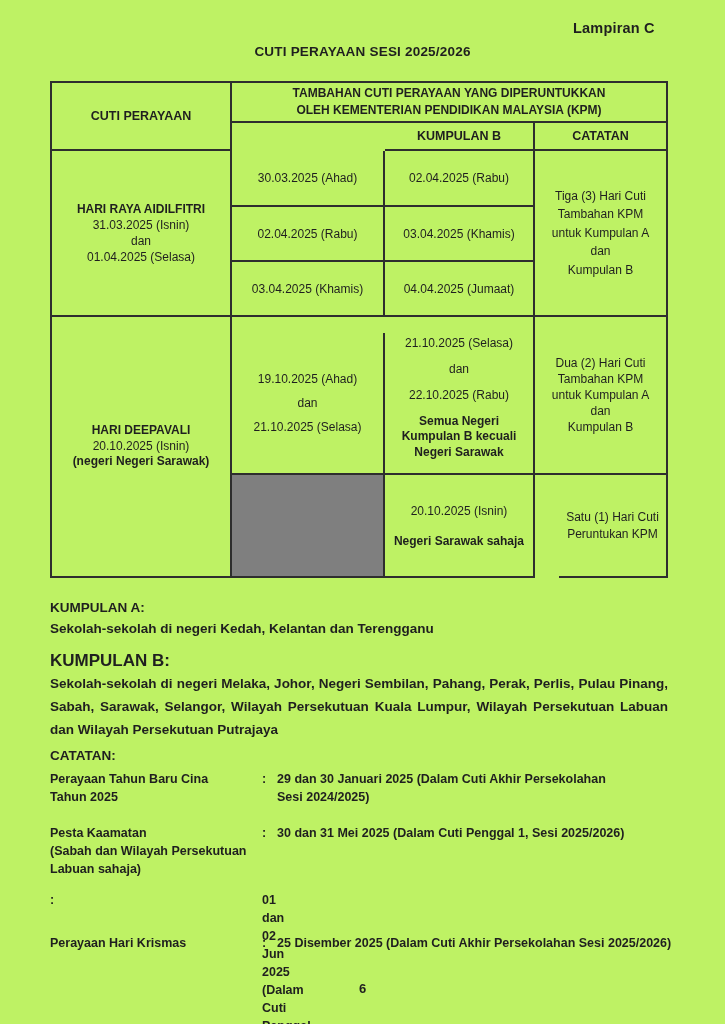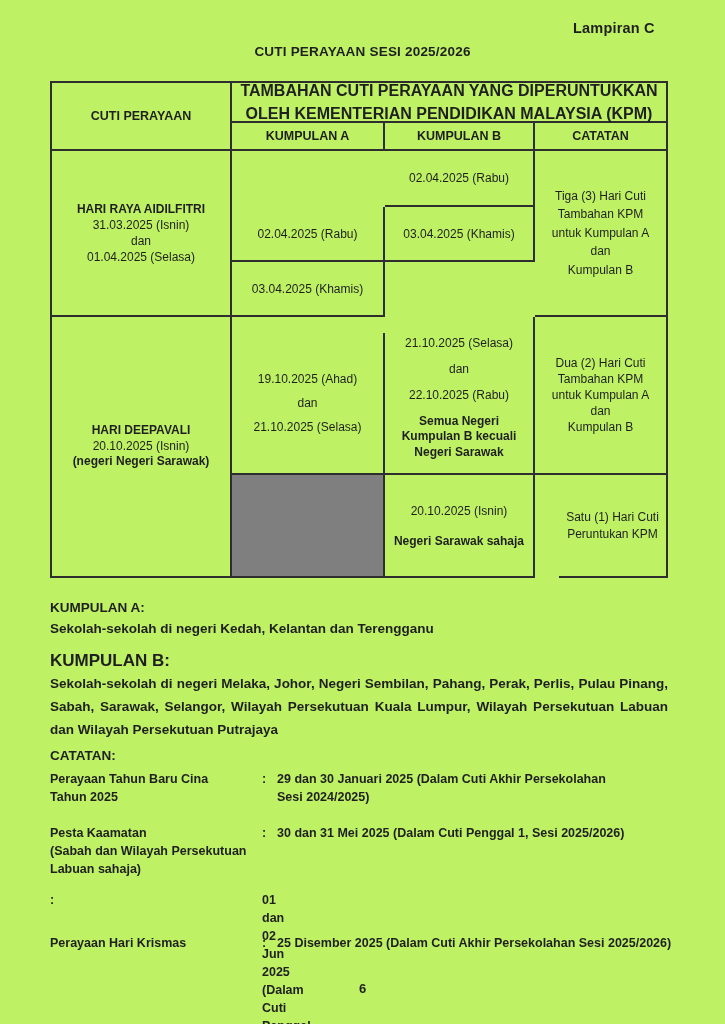--- a/index.html
+++ b/index.html
@@ -38,21 +38,21 @@
     align-items:center; justify-content:center;
     text-align:center;
     font-size:12px;
     padding:2px 6px;
     box-sizing:border-box;
   }
   .ml { white-space:pre-line; }
   .b  { font-weight:bold; }
 
   .c-corner   { grid-column:1; grid-row:1/3; font-weight:bold; font-size:12.5px; }
-  .c-span     { grid-column:2/5; grid-row:1; font-weight:bold; font-size:16px; line-height:1.45; }
+  .c-span     { grid-column:2/5; grid-row:1; font-weight:bold; font-size:12px; line-height:1.45; }
   .c-ha       { grid-column:2; grid-row:2; font-weight:bold; font-size:12.5px; }
   .c-hb       { grid-column:3; grid-row:2; font-weight:bold; font-size:12.5px; }
   .c-hc       { grid-column:4; grid-row:2; font-weight:bold; font-size:12.5px; }
 
   .c-hr-name  { grid-column:1; grid-row:3/6; line-height:1.35; }
   .c-a1 { grid-column:2; grid-row:3; } .c-a2 { grid-column:2; grid-row:4; } .c-a3 { grid-column:2; grid-row:5; }
   .c-b1 { grid-column:3; grid-row:3; } .c-b2 { grid-column:3; grid-row:4; } .c-b3 { grid-column:3; grid-row:5; }
   .c-hr-cat   { grid-column:4; grid-row:3/6; line-height:1.55; }
 
   .c-dp-name  { grid-column:1; grid-row:6/8; line-height:1.3; }
@@ -95,34 +95,35 @@
 <div class="page">
 
   <div class="corner-label">Lampiran C</div>
   <div class="doc-title">CUTI PERAYAAN SESI 2025/2026</div>
 
   <div class="holiday-table">
 
     <div class="cell c-corner">CUTI PERAYAAN</div>
     <div class="cell c-span ml">TAMBAHAN CUTI PERAYAAN YANG DIPERUNTUKKAN
 OLEH KEMENTERIAN PENDIDIKAN MALAYSIA (KPM)</div>
-    <div class="cell c-ha">KUMPULAN A</div>
     <div class="cell c-hb">KUMPULAN B</div>
     <div class="cell c-hc">CATATAN</div>
 
     <div class="cell c-hr-name">
       <span class="b">HARI RAYA AIDILFITRI</span>
       <span class="ml">31.03.2025 (Isnin)
 dan
 01.04.2025 (Selasa)</span>
     </div>
+    <div class="cell c-a1">30.03.2025 (Ahad)</div>
     <div class="cell c-a2">02.04.2025 (Rabu)</div>
     <div class="cell c-a3">03.04.2025 (Khamis)</div>
     <div class="cell c-b1">02.04.2025 (Rabu)</div>
     <div class="cell c-b2">03.04.2025 (Khamis)</div>
+    <div class="cell c-b3">04.04.2025 (Jumaat)</div>
     <div class="cell c-hr-cat ml">Tiga (3) Hari Cuti
 Tambahan KPM
 untuk Kumpulan A
 dan
 Kumpulan B</div>
 
     <div class="cell c-dp-name">
       <span class="b">HARI DEEPAVALI</span>
       <span>20.10.2025 (Isnin)</span>
       <span class="b">(negeri Negeri Sarawak)</span>

